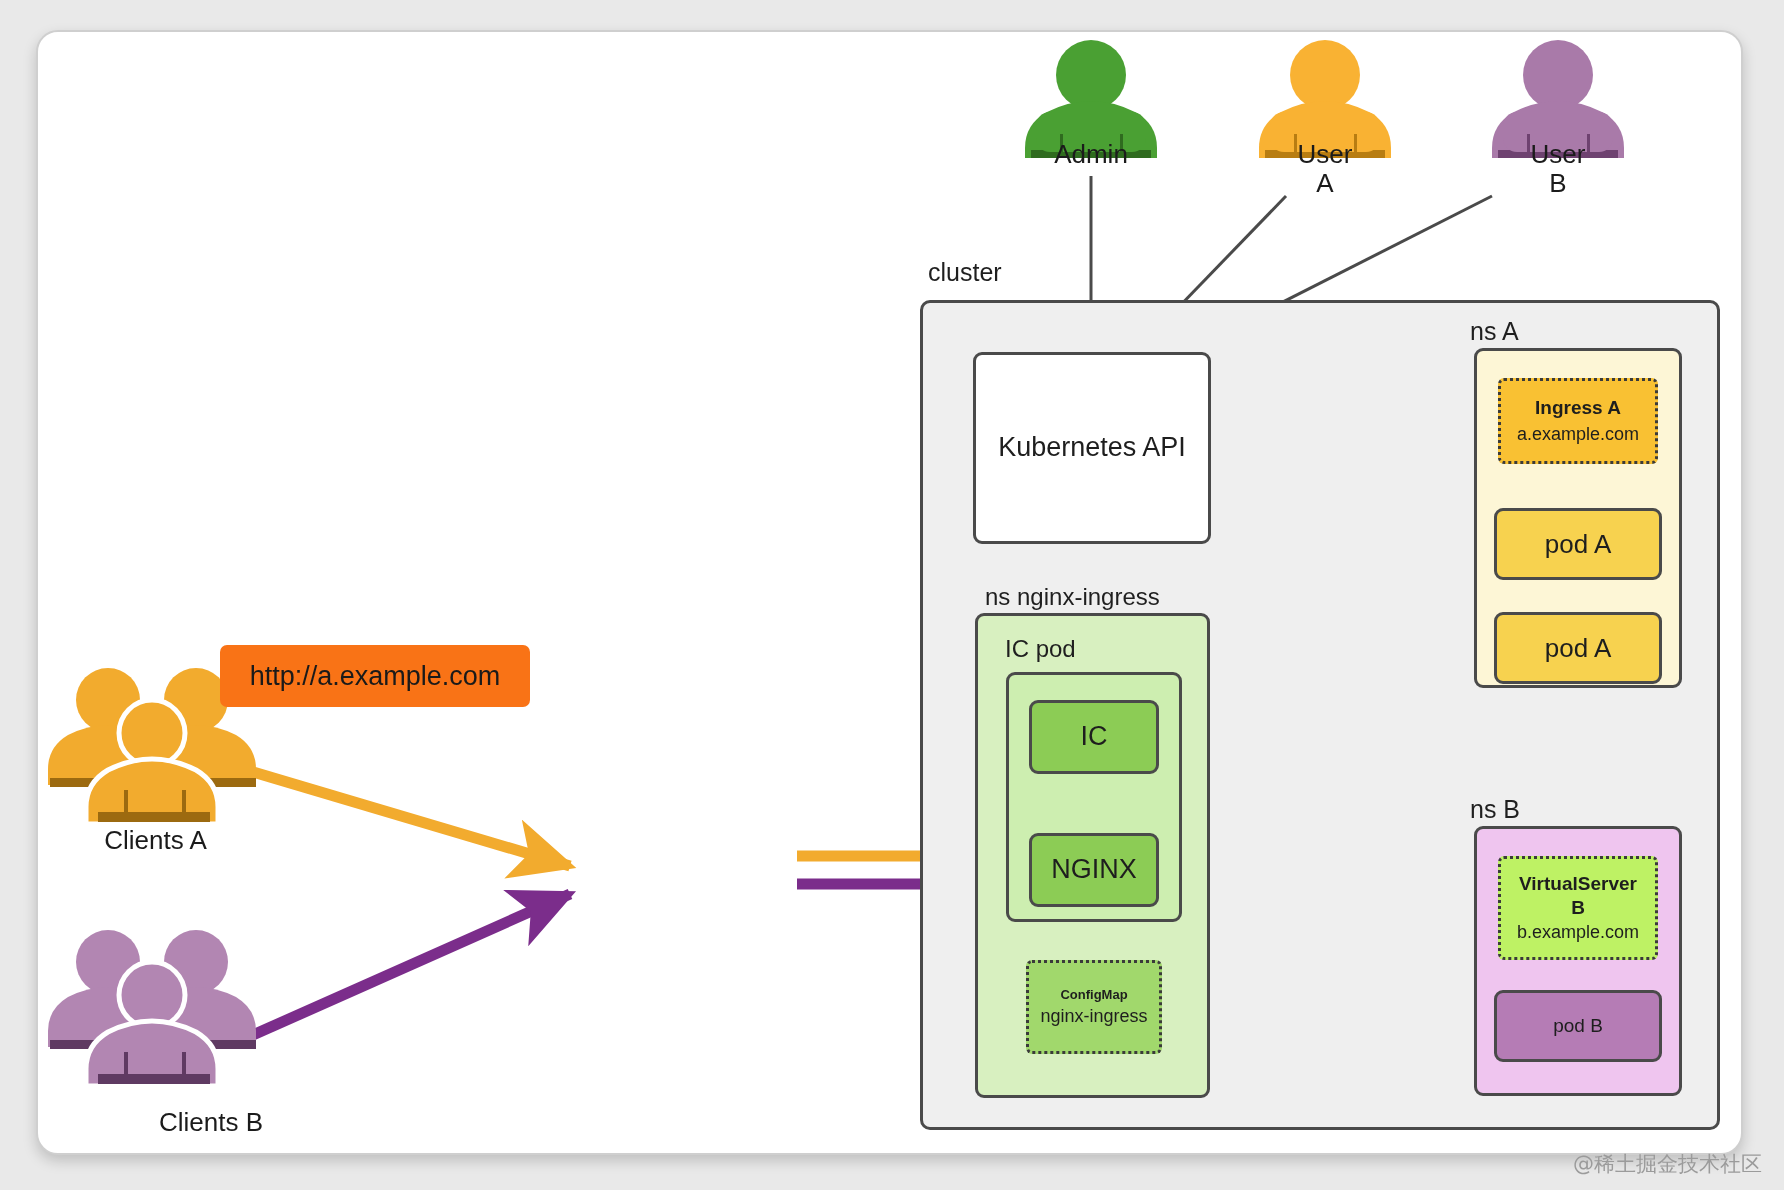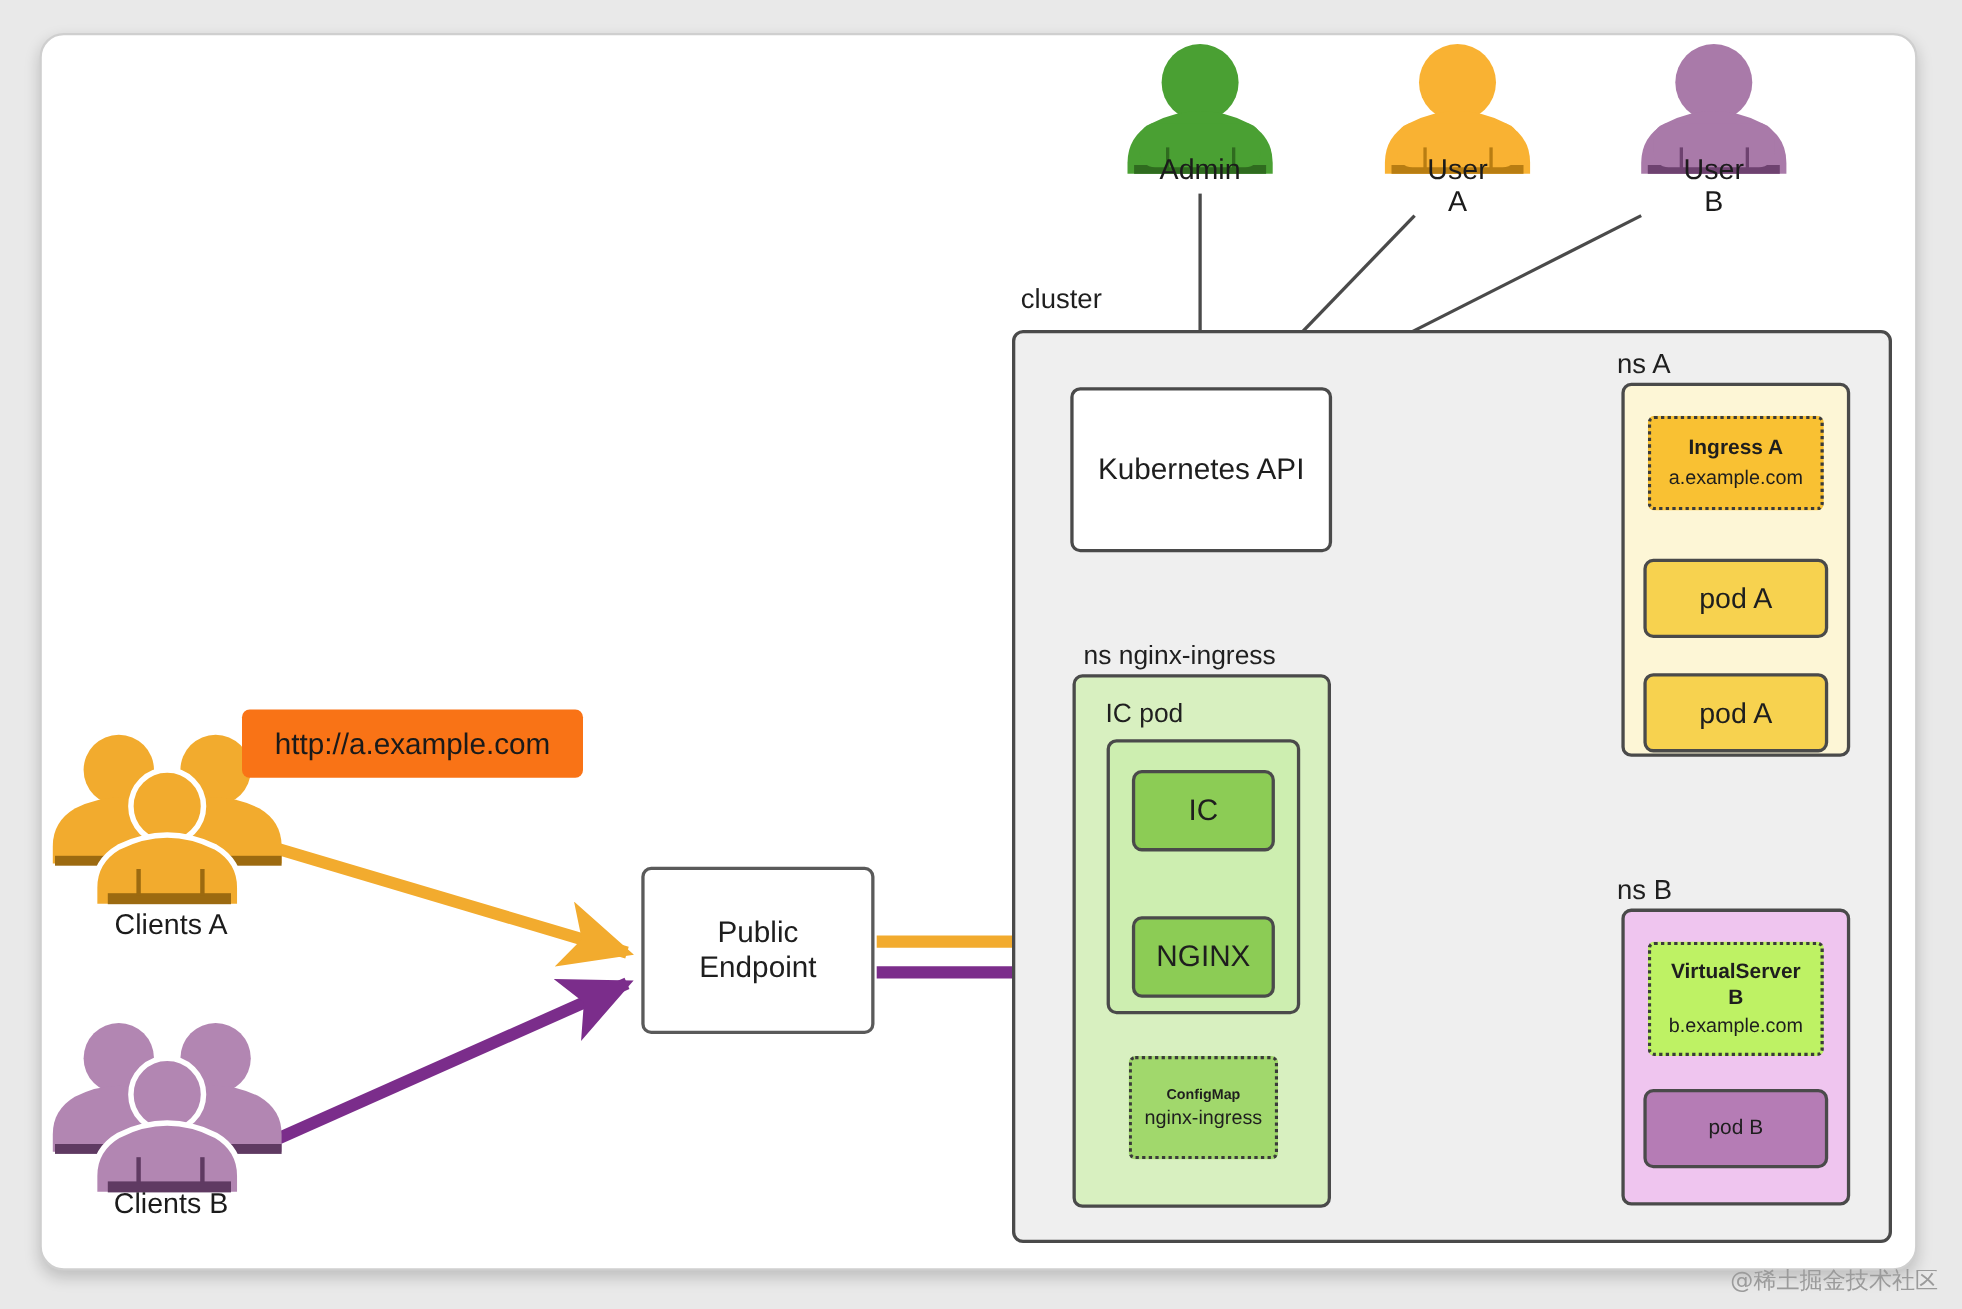--- a/index.html
+++ b/index.html
@@ -40,21 +40,21 @@
   }
   .boxlabel { position: absolute; color: #1f1f1f; white-space: nowrap; }
 
   .cluster-box {
     left: 920px; top: 300px; width: 800px; height: 830px;
     background: #efefef; border: 3px solid #4a4a4a; border-radius: 10px;
   }
   .lbl-cluster { left: 928px; top: 258px; font-size: 25px; }
 
   .k8s-api {
-    left: 973px; top: 352px; width: 238px; height: 150px;
+    left: 973px; top: 352px; width: 238px; height: 192px;
     background: #ffffff; border: 3px solid #4a4a4a; border-radius: 9px;
     font-size: 27px;
   }
 
   .lbl-ns-nginx { left: 985px; top: 583px; font-size: 24px; }
   .icpod-box {
     left: 975px; top: 613px; width: 235px; height: 485px;
     background: #d8f0c0; border: 3px solid #4a4a4a; border-radius: 9px;
   }
   .lbl-icpod { left: 1005px; top: 635px; font-size: 24px; }
@@ -255,28 +255,24 @@
       <rect x="182" y="1052" width="4" height="24" fill="#5f3a62"></rect>
     </g>
   </svg>
 
   <div class="person-label" style="left:1031px; top:140px; width:120px;">Admin</div>
   <div class="person-label" style="left:1265px; top:140px; width:120px;">User
 A</div>
   <div class="person-label" style="left:1498px; top:140px; width:120px;">User
 B</div>
   <div class="person-label" style="left:48px; top:826px; width:215px;">Clients A</div>
-  <div class="person-label" style="left:48px; top:1080px; width:215px;">Clients B</div>
+  <div class="person-label" style="left:48px; top:1108px; width:215px;text-align:right;">Clients B</div>
 
   <div class="chip chip-a">http://a.example.com</div>
 
-  <div class="box public-endpoint">
-    <span style="white-space:pre-line">Public
-Endpoint</span>
-  </div>
 
   <div class="boxlabel lbl-cluster">cluster</div>
   <div class="box cluster-box"></div>
 
   <div class="box k8s-api">
     <span>Kubernetes API</span>
   </div>
 
   <div class="boxlabel lbl-ns-nginx">ns nginx-ingress</div>
   <div class="box icpod-box"></div>

